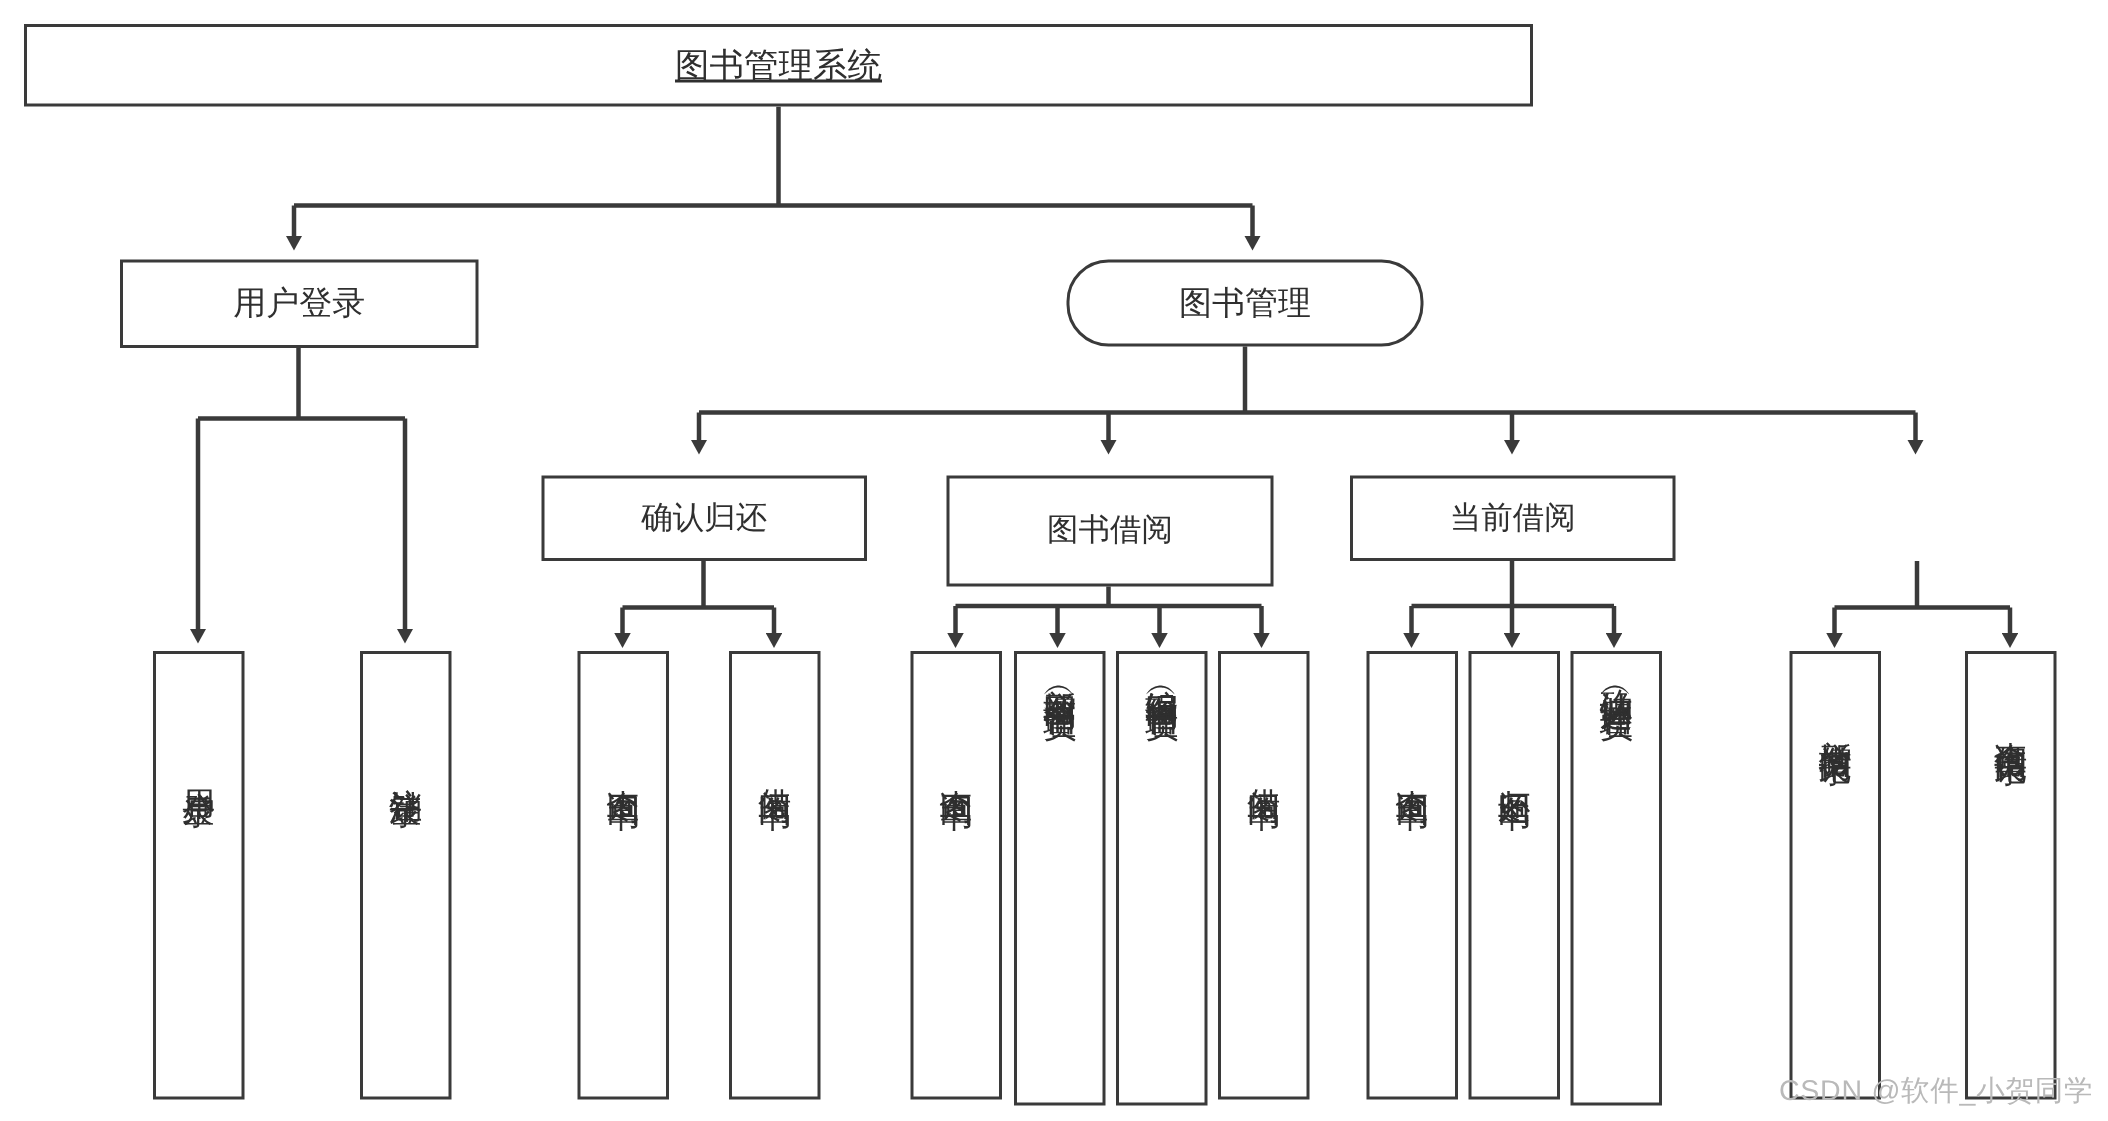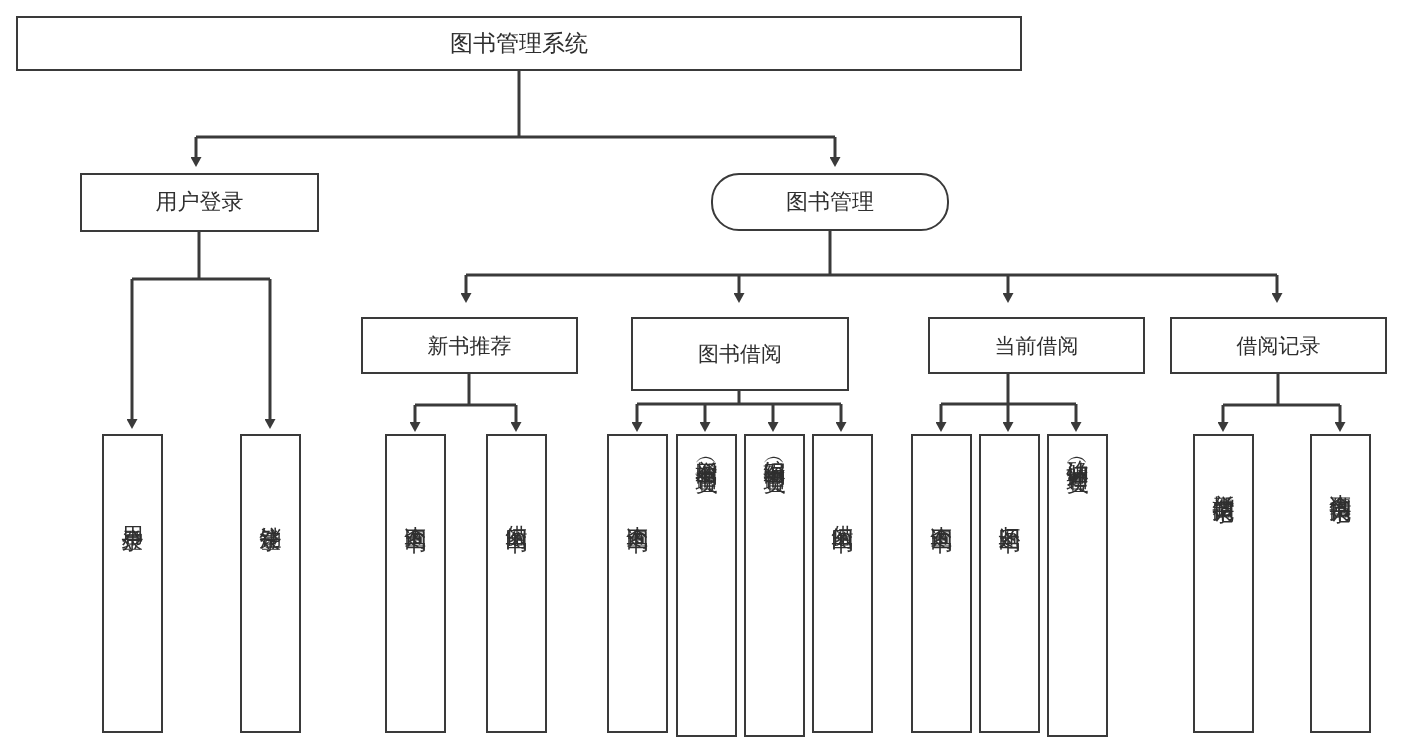--- a/index.html
+++ b/index.html
@@ -34,21 +34,21 @@
     align-items: center;
     justify-content: center;
     color: #2f2f2f;
   }
   .node-label {
     display: block;
     text-align: center;
     line-height: 1.12;
     color: #2f2f2f;
   }
-  .node.root .node-label { font-size: 23px; }
+  .node.root .node-label { font-size: 23px; text-decoration: underline; }
   .node.level1 .node-label { font-size: 22px; }
   .node.level2 .node-label { font-size: 21px; }
 
   
   .node.leaf {
     align-items: flex-start;
     padding-top: 6px;
     padding-bottom: 6px;
   }
   .node.leaf .node-label {
@@ -133,30 +133,27 @@
   </div>
 
   <div class="node level1" style="left:80px; top:173px; width:239px; height:59px;">
     <span class="node-label">用户登录</span>
   </div>
   <div class="node level1" style="left:711px; top:173px; width:238px; height:58px;border-radius:28px;">
     <span class="node-label">图书管理</span>
   </div>
 
   <div class="node level2" style="left:361px; top:317px; width:217px; height:57px;">
-    <span class="node-label">新书推荐</span>
+    <span class="node-label">确认归还</span>
   </div>
   <div class="node level2" style="left:631px; top:317px; width:218px; height:74px;">
     <span class="node-label">图书借阅</span>
   </div>
-  <div class="node level2" style="left:900px; top:317px; width:217px; height:57px;margin-left:28px;">
+  <div class="node level2" style="left:900px; top:317px; width:217px; height:57px;">
     <span class="node-label">当前借阅</span>
-  </div>
-  <div class="node level2" style="left:1170px; top:317px; width:217px; height:57px;">
-    <span class="node-label">借阅记录</span>
   </div>
 
   <div class="node leaf" style="left:102px; top:434px; width:61px; height:299px; padding-top:72px;">
     <span class="node-label">用户登录</span>
   </div>
   <div class="node leaf" style="left:240px; top:434px; width:61px; height:299px; padding-top:72px;">
     <span class="node-label">注销登录</span>
   </div>
 
   <div class="node leaf" style="left:385px; top:434px; width:61px; height:299px; padding-top:72px;">
@@ -189,14 +186,15 @@
     <span class="node-label">确认归还（管理员）</span>
   </div>
 
   <div class="node leaf" style="left:1193px; top:434px; width:61px; height:299px; padding-top:40px;">
     <span class="node-label">新增借阅记录</span>
   </div>
   <div class="node leaf" style="left:1310px; top:434px; width:61px; height:299px; padding-top:40px;">
     <span class="node-label">查询借阅记录</span>
   </div>
 
+  <div id="watermark">CSDN @软件_小贺同学</div>
 
 </div>
 
 </body></html>

